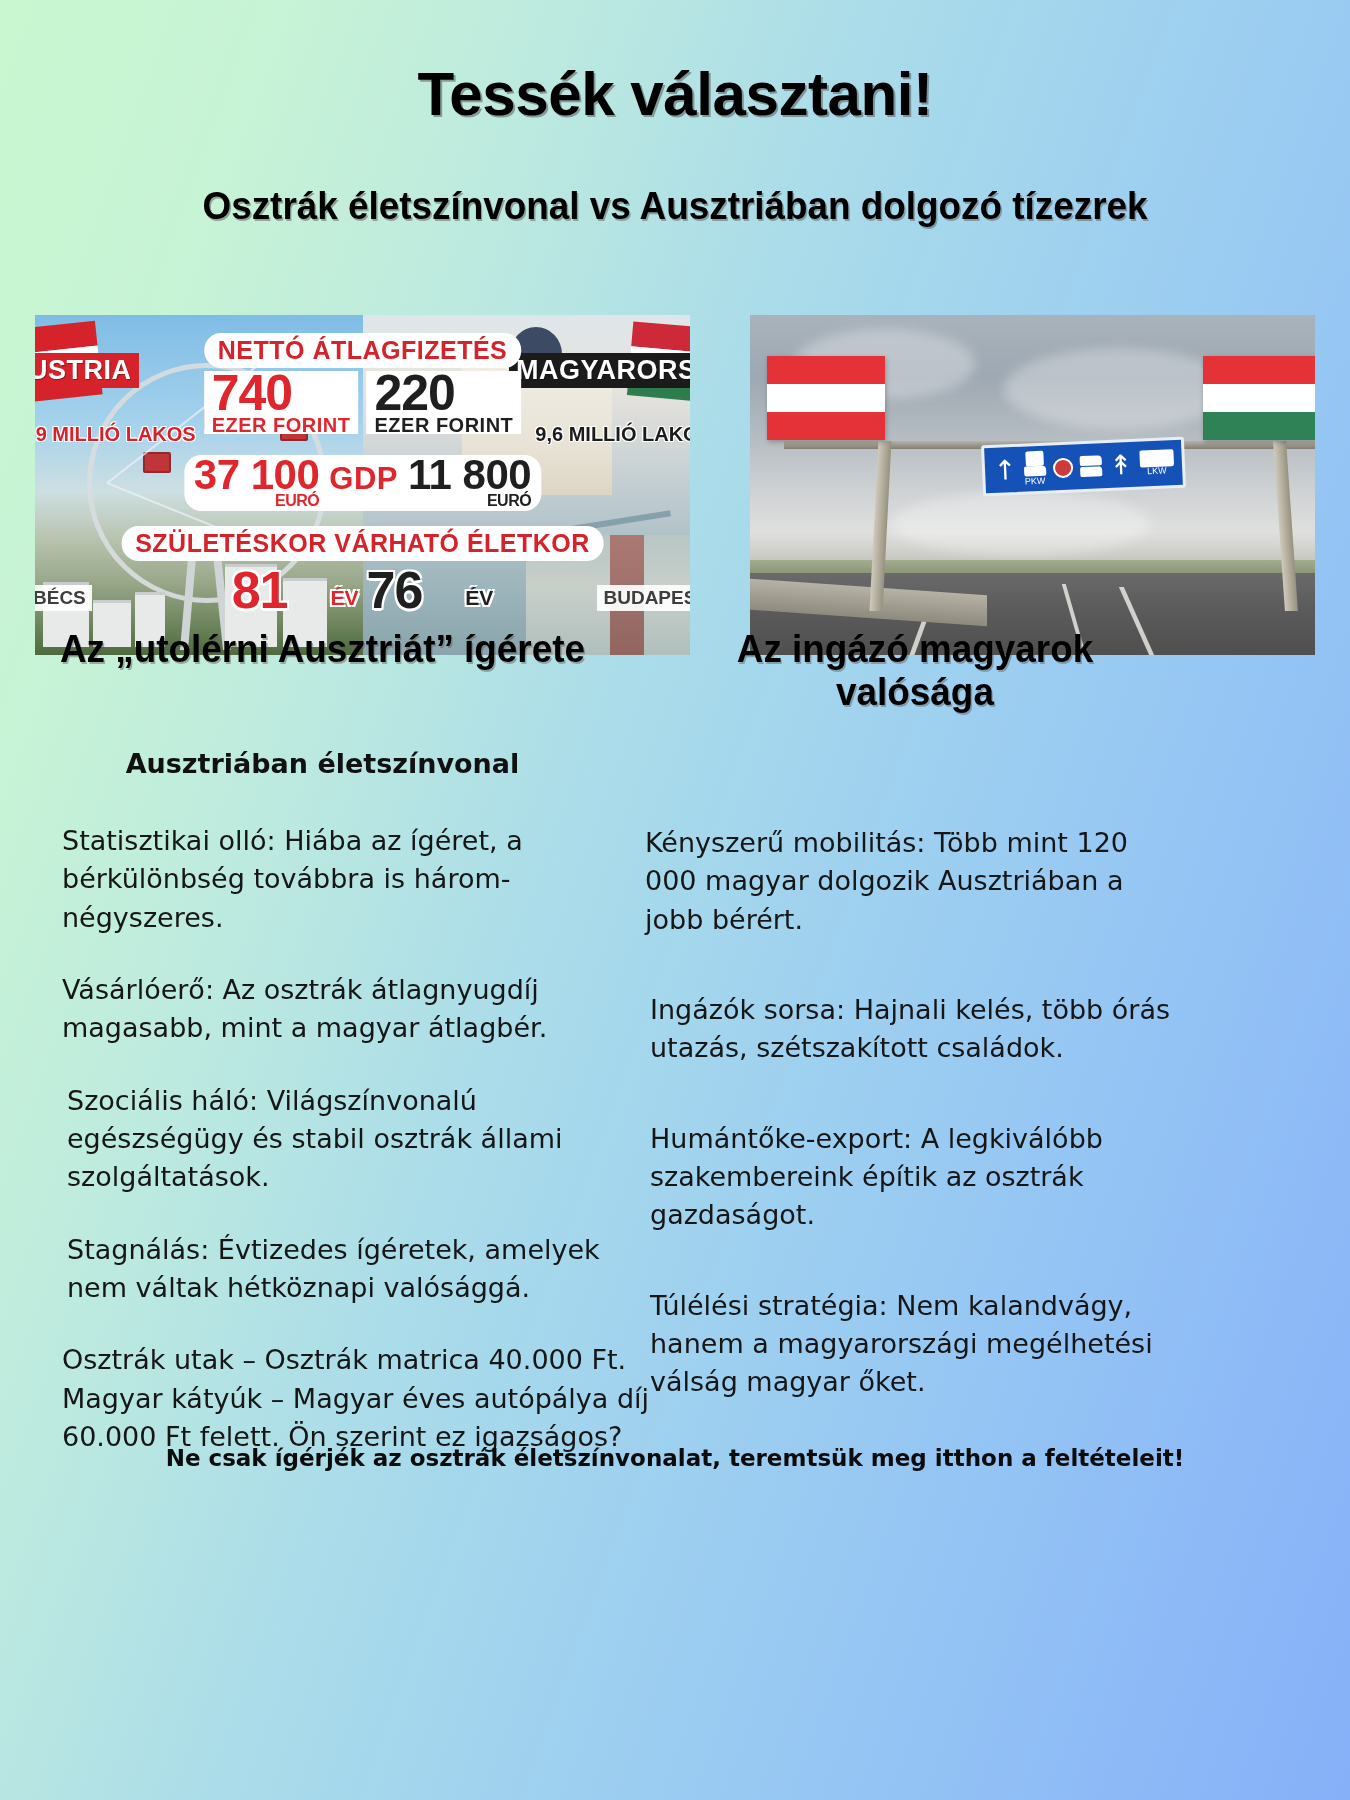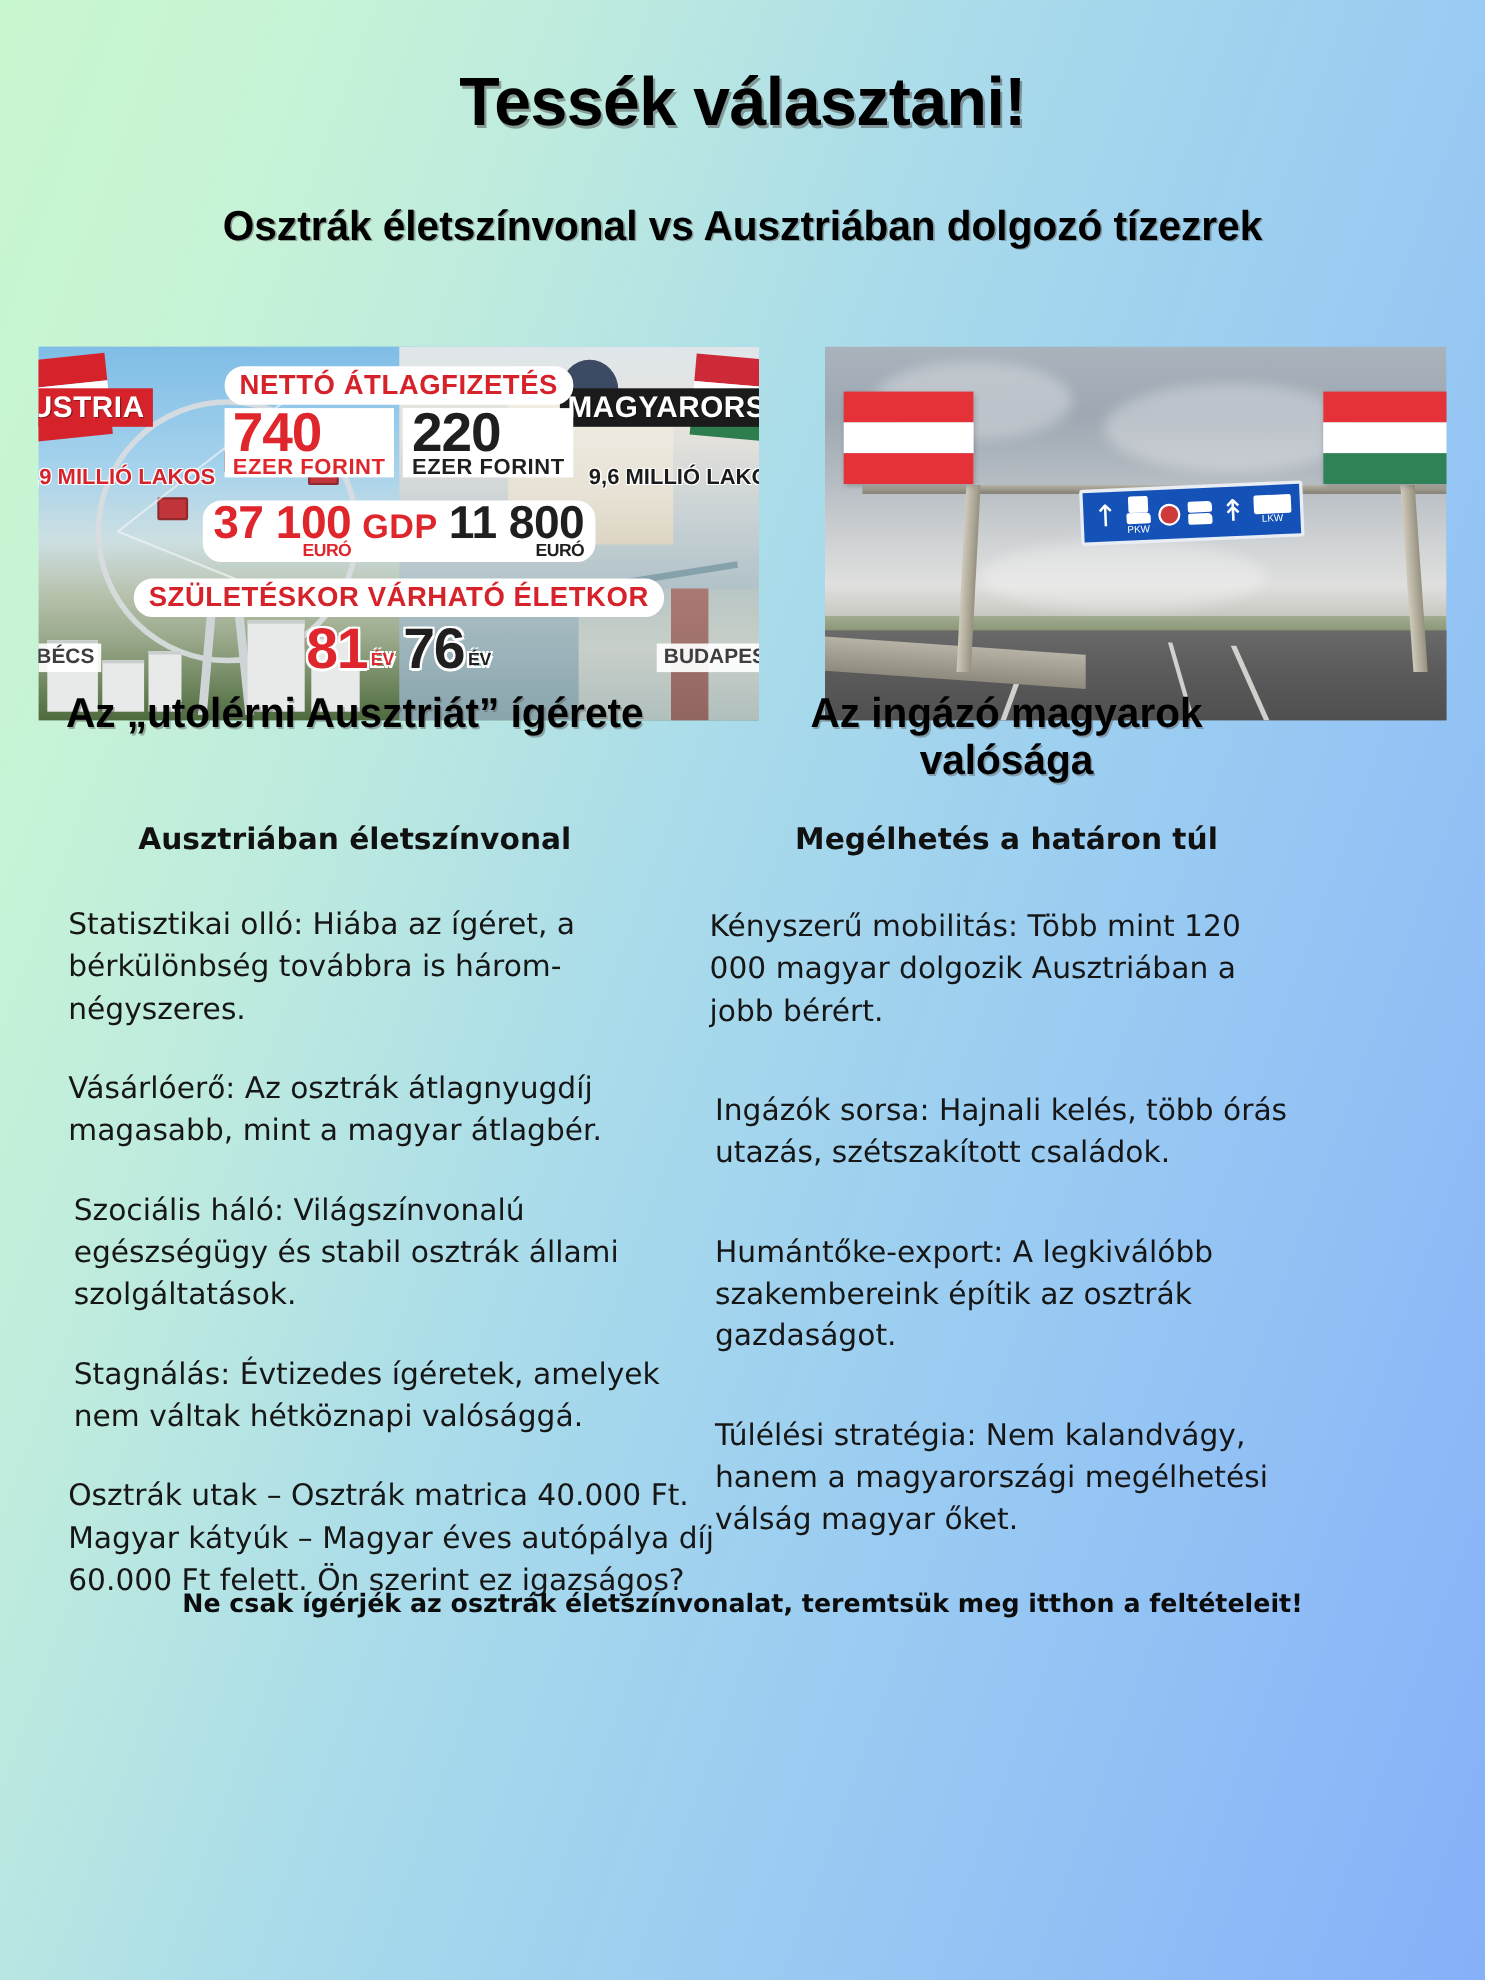--- a/index.html
+++ b/index.html
@@ -341,23 +341,24 @@
   .life-num {
     font-family: "Liberation Sans", sans-serif;
     font-weight: bold;
     font-size: 52px;
     letter-spacing: -1px;
     text-shadow: -2px -2px 0 #fff, 2px -2px 0 #fff, -2px 2px 0 #fff, 2px 2px 0 #fff, 0 3px 0 #fff;
   }
   .life-unit {
     font-family: "Liberation Sans", sans-serif;
     font-weight: bold;
-    font-size: 16px;
+    font-size: 21px;
     padding-bottom: 5px;
     text-shadow: -2px -2px 0 #fff, 2px -2px 0 #fff, -2px 2px 0 #fff, 2px 2px 0 #fff;
+    margin-left: 40px;
   }
 
   .gdp-num {
     font-family: "Liberation Sans", sans-serif;
     font-weight: bold;
     font-size: 42px;
     letter-spacing: -0.5px;
     line-height: 0.85;
   }
   .gdp-unit {
@@ -699,21 +700,20 @@
           <span>LKW</span>
         </span>
       </div>
     </div>
   </div>
 
   <div class="col-head col-head-left">Az „utolérni Ausztriát” ígérete</div>
   <div class="col-head col-head-right">Az ingázó magyarok valósága</div>
 
   <div class="col-sub col-sub-left">Ausztriában életszínvonal</div>
-  <div class="col-sub col-sub-right">Megélhetés a határon túl</div>
 
   <div class="col-body col-body-left">
     <p>Statisztikai olló: Hiába az ígéret, a bérkülönbség továbbra is három-négyszeres.</p>
     <p>Vásárlóerő: Az osztrák átlagnyugdíj magasabb, mint a magyar átlagbér.</p>
     <p class="indent-1">Szociális háló: Világszínvonalú egészségügy és stabil osztrák állami szolgáltatások.</p>
     <p class="indent-1">Stagnálás: Évtizedes ígéretek, amelyek nem váltak hétköznapi valósággá.</p>
     <p>Osztrák utak –  Osztrák matrica  40.000 Ft. Magyar kátyúk – Magyar éves autópálya díj 60.000 Ft felett. Ön szerint ez igazságos?</p>
   </div>
 
   <div class="col-body col-body-right">

